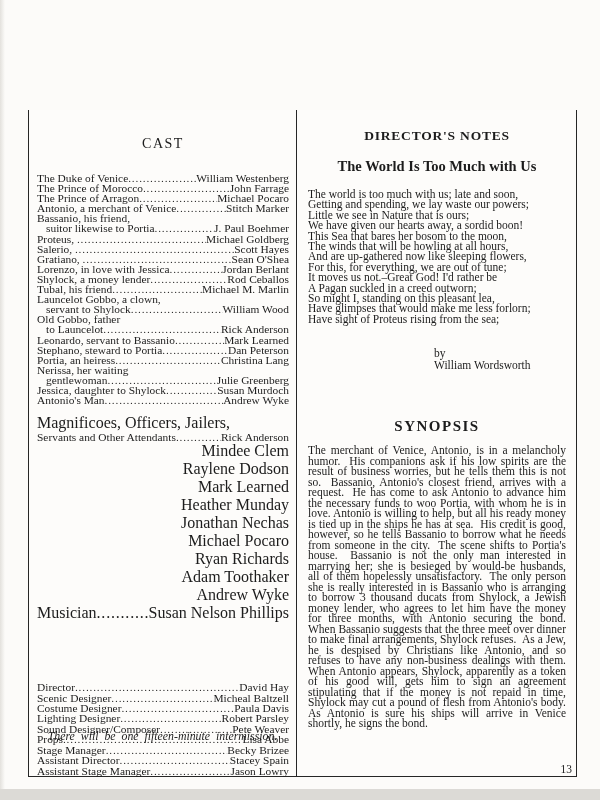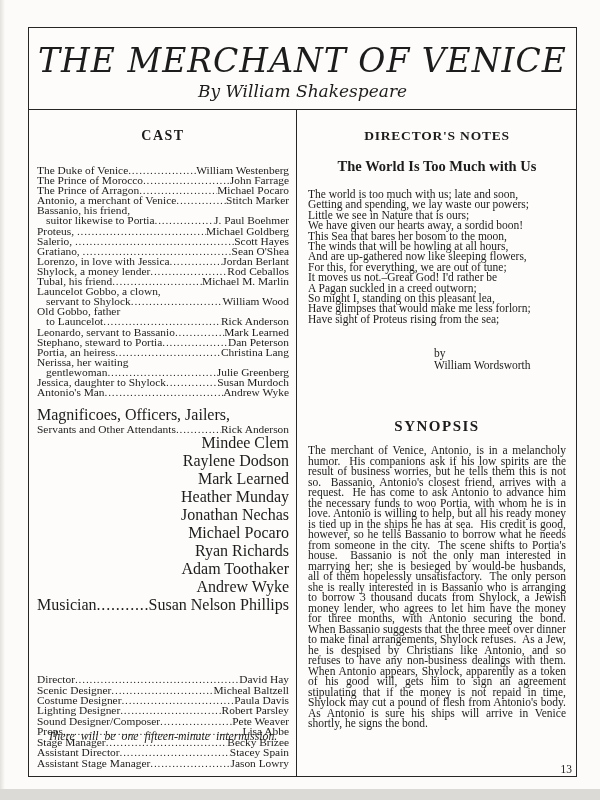--- a/index.html
+++ b/index.html
@@ -49,22 +49,22 @@
     display:flex; background:#fdfcfa;
   }
   .col-left {
     width:268px; border-right:1.5px solid #262626;
     position:relative; padding:10px 7px 0 8px;
   }
   .col-right { flex:1; position:relative; padding:18px 10px 0 11px; }
 
   
   .cast-heading {
-    text-align:center; font-weight:bold; font-size:14px;
-    letter-spacing:1.5px; margin-top:8px;
+    text-align:center; font-weight:normal; font-size:14px;
+    letter-spacing:1.5px; margin-top:16px;
   }
   .cast-list { margin-top:21px; font-size:11.4px; line-height:10.1px; }
   .row { display:flex; align-items:baseline; }
   .role { white-space:pre; }
   .leader { flex:1; overflow:hidden; white-space:nowrap; min-width:6px; }
   .leader::after {
     content:"..........................................................................................................................................................";
     letter-spacing:0.8px;
   }
   .actor { white-space:nowrap; }
@@ -101,24 +101,20 @@
   }
   .page-num { position:absolute; right:4px; bottom:1px; font-size:11.5px; }
 </style>
 </head>
 <body>
 
 <div class="page">
   <div class="scan-edge-left"></div>
   <div class="scan-edge-bottom"></div>
 
-  <div class="title-box">
-    <div class="title-main">THE MERCHANT OF VENICE</div>
-    <div class="title-by">By William Shakespeare</div>
-  </div>
 
   <div class="content-box">
 
     <div class="col-left">
       <div class="cast-heading">CAST</div>
 
       <div class="cast-list">
 
           <div class="cast-entry">
 

